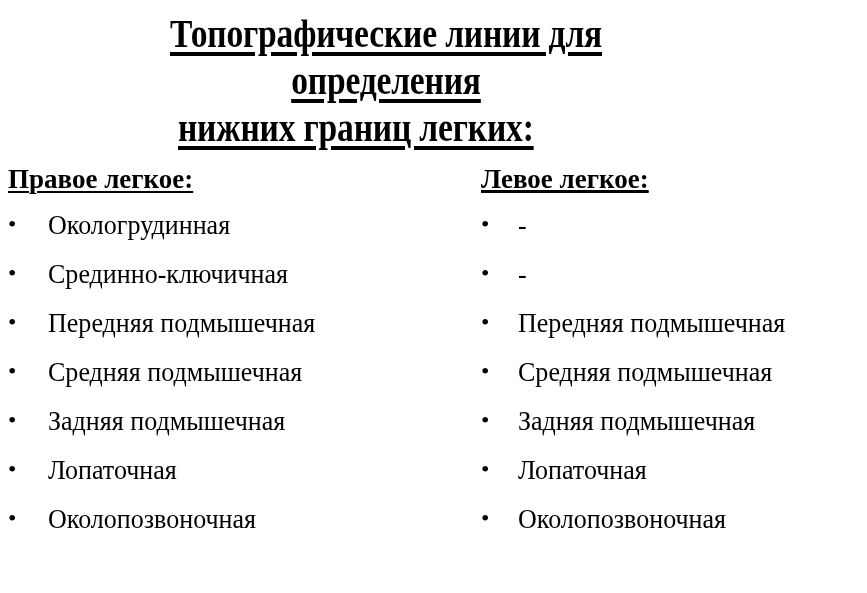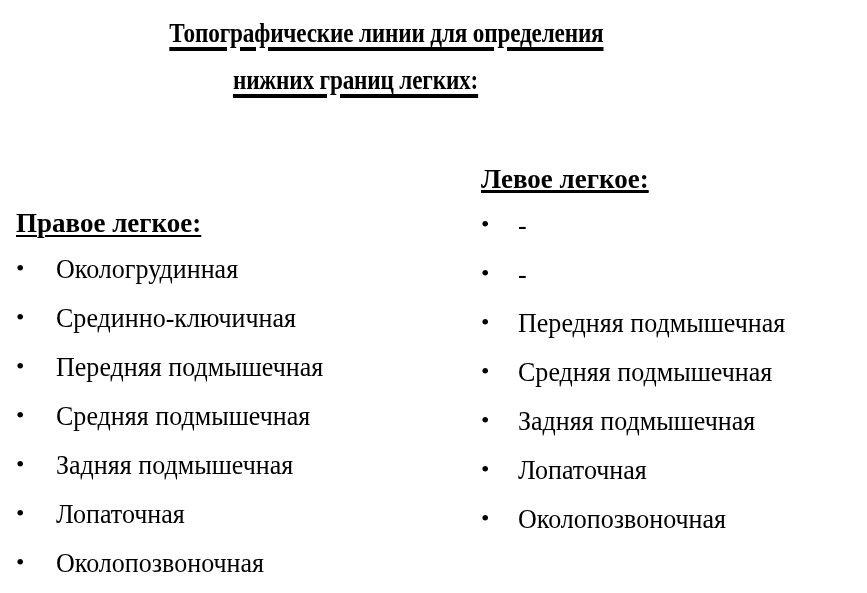--- a/index.html
+++ b/index.html
@@ -15,38 +15,38 @@
       font-family: "Liberation Serif", "DejaVu Serif", serif;
       color: #000000;
     }
     .title {
       position: absolute;
       left: 0;
       top: 10px;
       width: 712px;
       text-align: center;
       font-weight: bold;
-      font-size: 27px;
+      font-size: 39px;
       line-height: 47px;
       letter-spacing: -0.2px;
     }
     .title .line {
       display: inline-block;
       text-decoration: underline;
       text-decoration-thickness: 4px;
       text-underline-offset: 5px;
       transform: scaleX(0.86);
       transform-origin: center;
     }
     .title .line1 { margin-left: 60px; }
     .col {
       position: absolute;
       top: 160px;
     }
-    .col.right { left: 16px; margin-top: 44px; }
+    .col.right { left: 8px; }
     .col.left  { left: 481px; text-decoration: underline; }
     .col-heading {
       font-weight: bold;
       font-size: 27px;
       line-height: 38px;
       text-decoration: underline;
       text-decoration-thickness: 2px;
       text-underline-offset: 3px;
       margin: 0 0 0 0;
       height: 40px;

